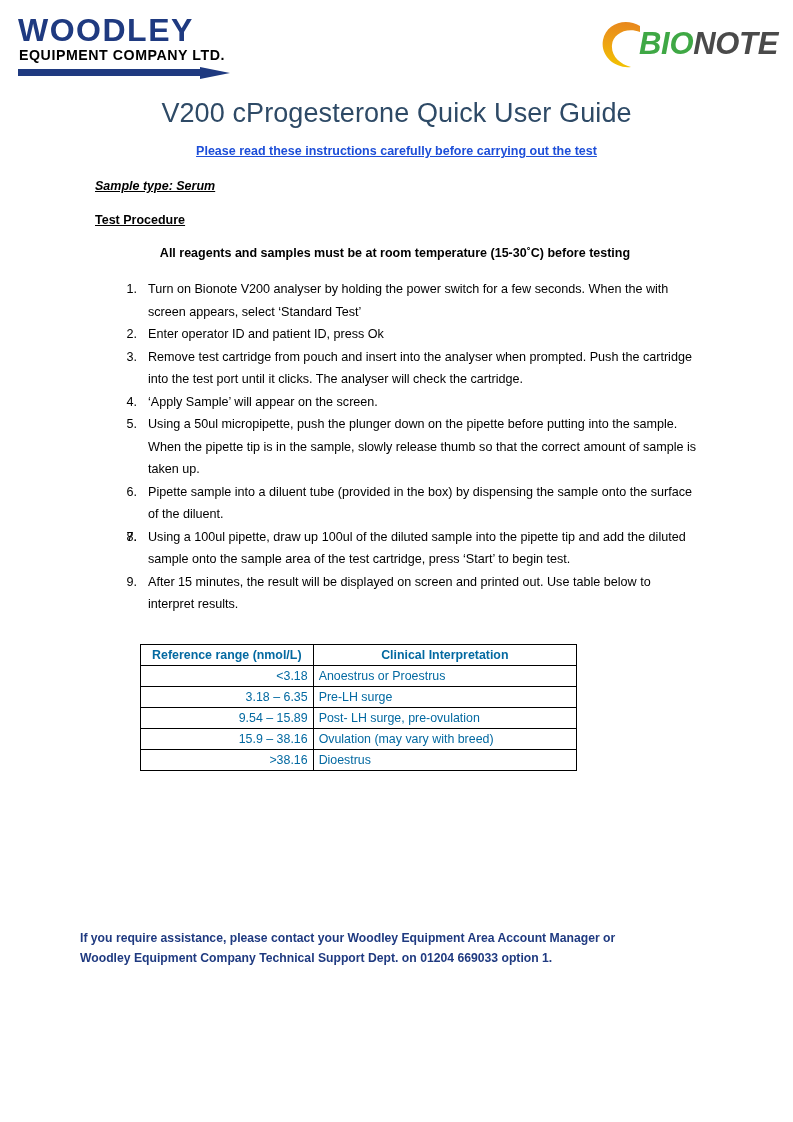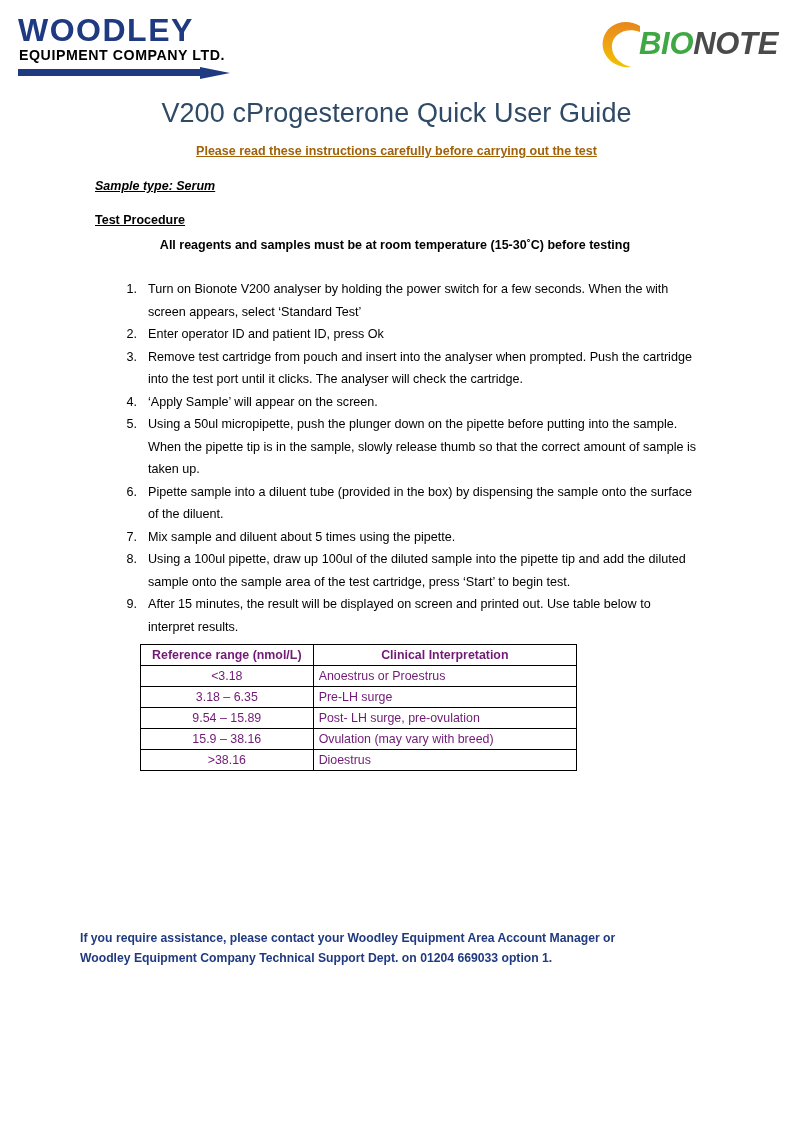--- a/index.html
+++ b/index.html
@@ -129,38 +129,38 @@
 
   .doc-subtitle {
     position: absolute;
     top: 144px;
     left: 0;
     width: 793px;
     text-align: center;
     font-size: 12.5px;
     font-weight: bold;
     text-decoration: underline;
-    color: #a16207;
+    color: #1d4ed8;
   }
 
   
   .section-heading {
     position: absolute;
     left: 95px;
     font-size: 12.5px;
     font-weight: bold;
     text-decoration: underline;
     color: #000000;
   }
   #sample-type { top: 179px; font-style: italic; }
   #test-procedure { top: 213px; }
 
   .reagents-note {
     position: absolute;
-    top: 238px;
+    top: 246px;
     left: 95px;
     width: 600px;
     text-align: center;
     font-size: 12.5px;
     font-weight: bold;
     color: #000000;
   }
 
   
   .steps {
@@ -197,31 +197,31 @@
     left: 140px;
     width: 437px;
     border-collapse: collapse;
     font-size: 12.4px;
   }
   .ref-table th,
   .ref-table td {
     border: 1px solid #000000;
     padding: 1px 5px 2px 5px;
     height: 17px;
-    color: #701a75;
+    color: #0369a1;
     font-weight: normal;
     vertical-align: middle;
   }
   .ref-table th {
     font-weight: bold;
     text-align: center;
   }
   .ref-table col.c1 { width: 173px; }
   .ref-table col.c2 { width: 264px; }
-  .ref-table td.range { text-align: center; }
+  .ref-table td.range { text-align: right; }
   .ref-table td.interp { text-align: left; }
 
   
   .footer-note {
     position: absolute;
     top: 928px;
     left: 80px;
     width: 572px;
     font-size: 12.2px;
     line-height: 20px;
@@ -270,21 +270,21 @@
 
   <div class="reagents-note">All reagents and samples must be at room temperature (15-30˚C) before testing</div>
 
   <ol class="steps" id="steps-list">
       <li class="step"><span class="step-num">1.</span><span>Turn on Bionote V200 analyser by holding the power switch for a few seconds. When the with screen appears, select ‘Standard Test’</span></li>
       <li class="step"><span class="step-num">2.</span><span>Enter operator ID and patient ID, press Ok</span></li>
       <li class="step"><span class="step-num">3.</span><span>Remove test cartridge from pouch and insert into the analyser when prompted. Push the cartridge into the test port until it clicks. The analyser will check the cartridge.</span></li>
       <li class="step"><span class="step-num">4.</span><span>‘Apply Sample’ will appear on the screen.</span></li>
       <li class="step"><span class="step-num">5.</span><span>Using a 50ul micropipette, push the plunger down on the pipette before putting into the sample. When the pipette tip is in the sample, slowly release thumb so that the correct amount of sample is taken up.</span></li>
       <li class="step"><span class="step-num">6.</span><span>Pipette sample into a diluent tube (provided in the box) by dispensing the sample onto the surface of the diluent.</span></li>
-      <li class="step"><span class="step-num">7.</span><span>Mix sample and diluent about 5 times using the pipette.</span></li>
+      <li class="step"><span class="step-num">7.</span></li>
       <li class="step"><span class="step-num">8.</span><span>Using a 100ul pipette, draw up 100ul of the diluted sample into the pipette tip and add the diluted sample onto the sample area of the test cartridge, press ‘Start’ to begin test.</span></li>
       <li class="step"><span class="step-num">9.</span><span>After 15 minutes, the result will be displayed on screen and printed out. Use table below to interpret results.</span></li>
     </ol>
 
   <table class="ref-table">
     <colgroup>
       <col class="c1">
       <col class="c2">
     </colgroup>
     <thead>

